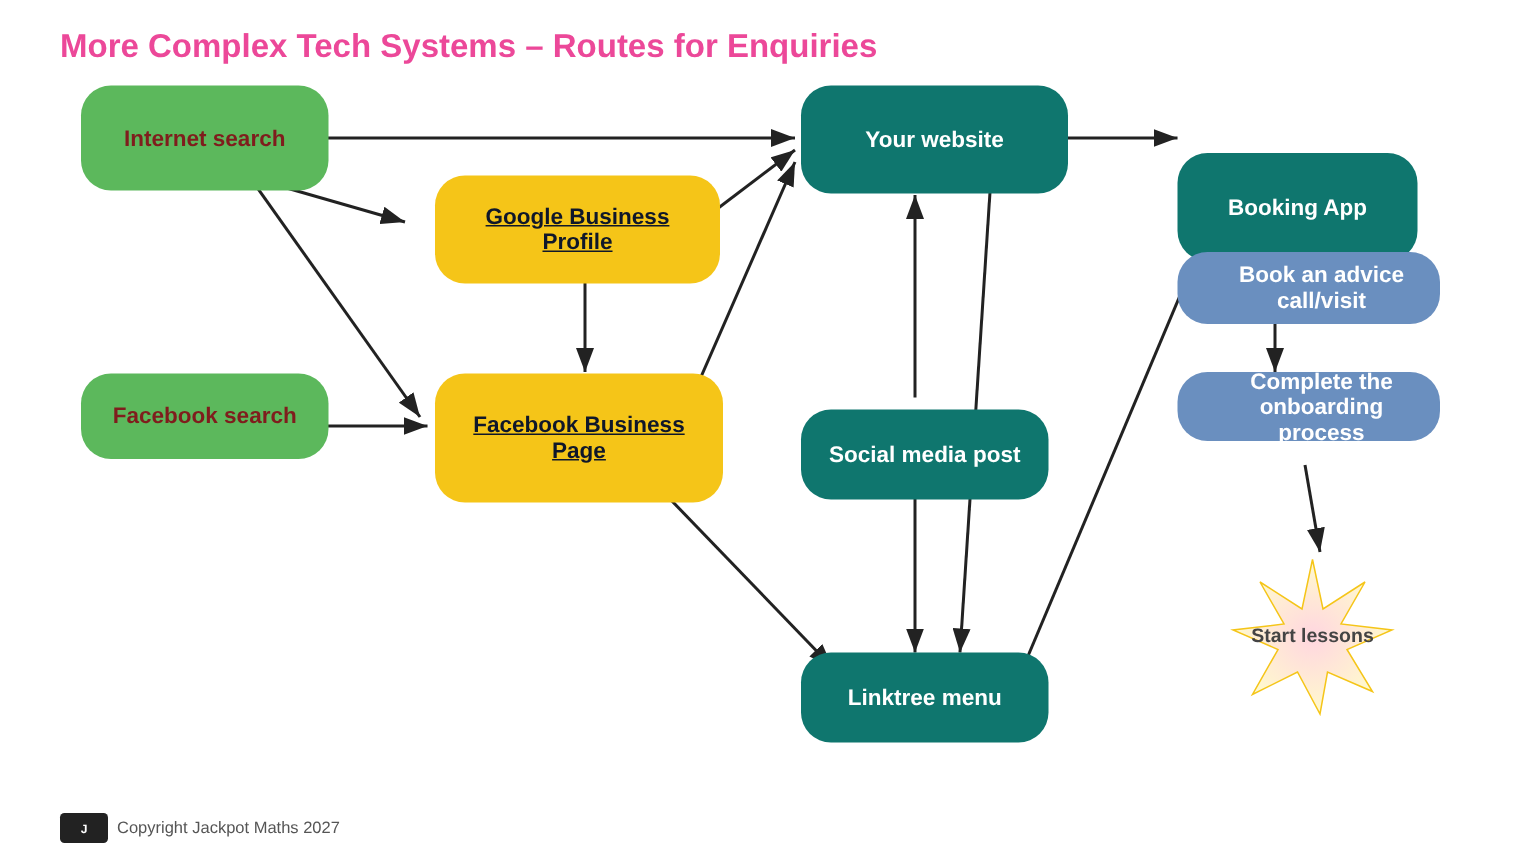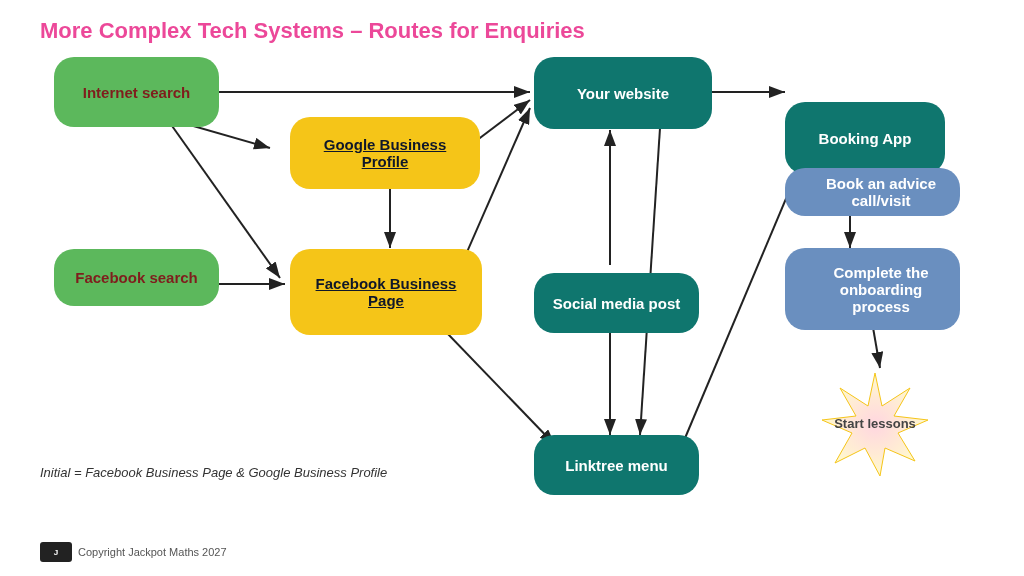--- a/index.html
+++ b/index.html
@@ -127,37 +127,36 @@
 <div class="node green" style="left:54px; top:249px; width:165px; height:57px;">Facebook search</div>
 
 <div class="node yellow" style="left:290px; top:249px; width:192px; height:86px;">Facebook Business Page</div>
 
 <div class="node pink" style="left:534px; top:249px; width:165px; height:60px;margin-top:24px;">Social media post</div>
 
 <div class="node pink" style="left:785px; top:57px; width:160px; height:72px;margin-top:45px;">Booking App</div>
 
 <div class="node blue" style="left:785px; top:168px; width:175px; height:48px;">Book an advice call/visit</div>
 
-<div class="node blue" style="left:785px; top:248px; width:175px; height:82px;">Complete the onboarding process</div>
+<div class="node blue" style="left:785px; top:248px; width:175px; height:46px;">Complete the onboarding process</div>
 
 <div class="node pink" style="left:534px; top:435px; width:165px; height:60px;">Linktree menu</div>
 
 <div style="position:absolute; left:820px; top:368px;">
   <svg width="110" height="110" viewBox="0 0 110 110">
     <defs>
       <radialGradient id="burstGrad" cx="50%" cy="50%" r="50%">
         <stop offset="0%" style="stop-color:#ffd6e0"></stop>
         <stop offset="100%" style="stop-color:#fffacd"></stop>
       </radialGradient>
     </defs>
     <polygon points="55,5 62,38 90,20 74,48 108,52 78,65 95,93 65,80 60,108 45,80 15,95 32,65 2,52 36,48 20,20 48,38" fill="url(#burstGrad)" stroke="#f5c518" stroke-width="1"></polygon>
     <text x="55" y="60" text-anchor="middle" font-size="13" font-weight="bold" fill="#444">Start lessons</text>
   </svg>
 </div>
 
 <div class="footer-text">
-  <div>Initial = Facebook Business Page &amp; Google Business Profile</div>
 </div>
 
 <div class="copyright">
   <div class="logo-box">J</div>
   <span>Copyright Jackpot Maths 2027</span>
 </div>
 
 </body></html>

